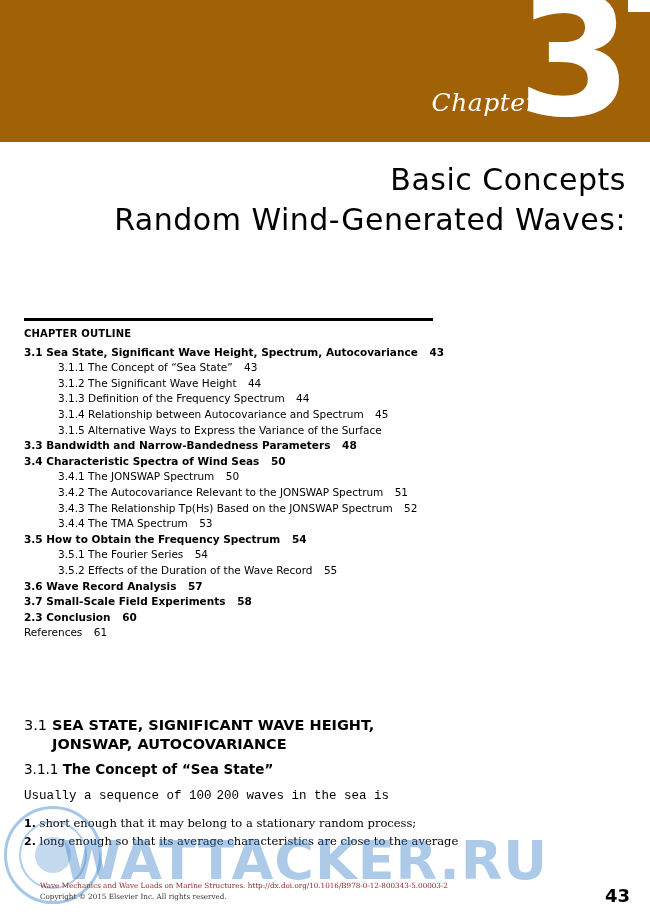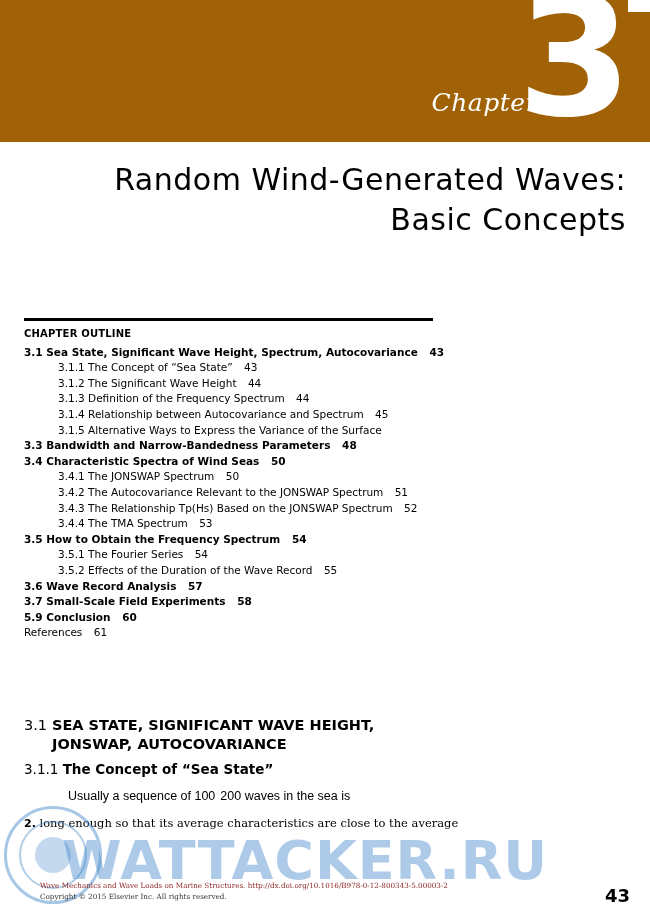--- a/index.html
+++ b/index.html
@@ -125,24 +125,23 @@
   }
   .subsec-head .subnum { font-weight: normal; }
   .subsec-head .subtitle { font-weight: bold; }
 
   
   .body-para {
     position: absolute;
     left: 24px;
     top: 788px;
     width: 560px;
-    font-family: Liberation Sans, sans-serif;
+    font-family: Liberation Mono, monospace;
     font-size: 12.5px;
     line-height: 17px;
-    margin-left: 44px;
   }
   .body-list {
     position: absolute;
     left: 24px;
     top: 815px;
     width: 470px;
     font-family: "DejaVu Serif", serif;
     font-size: 11.5px;
     line-height: 16px;
   }
@@ -226,22 +225,22 @@
 </head>
 <body>
 
 <div class="header-band">
   <div class="chapter-word">Chapter</div>
   <div class="chapter-number">3</div>
 </div>
 <div class="notch"></div>
 
 <div class="title-block">
+  <span class="title-line">Basic Concepts</span>
   <span class="title-line">Random Wind-Generated Waves:</span>
-  <span class="title-line">Basic Concepts</span>
 </div>
 
 <div class="outline">
   <div class="outline-rule"></div>
   <div class="outline-head">CHAPTER OUTLINE</div>
 
   <div class="ol-row ol-l1">
     <span class="num">3.1</span>
     <span>Sea State, Significant Wave Height, Spectrum, Autocovariance</span>
     <span class="pg">43</span>
@@ -338,21 +337,21 @@
     <span class="pg">57</span>
   </div>
 
   <div class="ol-row ol-l1">
     <span class="num">3.7</span>
     <span>Small-Scale Field Experiments</span>
     <span class="pg">58</span>
   </div>
 
   <div class="ol-row ol-l1">
-    <span class="num">5.9</span>
+    <span class="num">2.3</span>
     <span>Conclusion</span>
     <span class="pg">60</span>
   </div>
 
   <div class="ol-row ol-l1-plain">
     <span>References</span>
     <span class="pg">61</span>
   </div>
 </div>
 
@@ -362,20 +361,24 @@
 </div>
 
 <div class="subsec-head">
   <span class="subnum">3.1.1</span>
   <span class="subtitle">The Concept of “Sea State”</span>
 </div>
 
 <div class="body-para">Usually a sequence of 100  200 waves in the sea is</div>
 
 <div class="body-list">
+  <span class="li">
+    <b>1.</b>
+    <span>short enough that it may belong to a stationary random process;</span>
+  </span>
   <span class="li">
     <b>2.</b>
     <span>long enough so that its average characteristics are close to the average</span>
   </span>
 </div>
 
 <div class="wm">
   <div class="wm-logo"></div>
   <div class="wm-text">WATTACKER.RU</div>
 </div>

